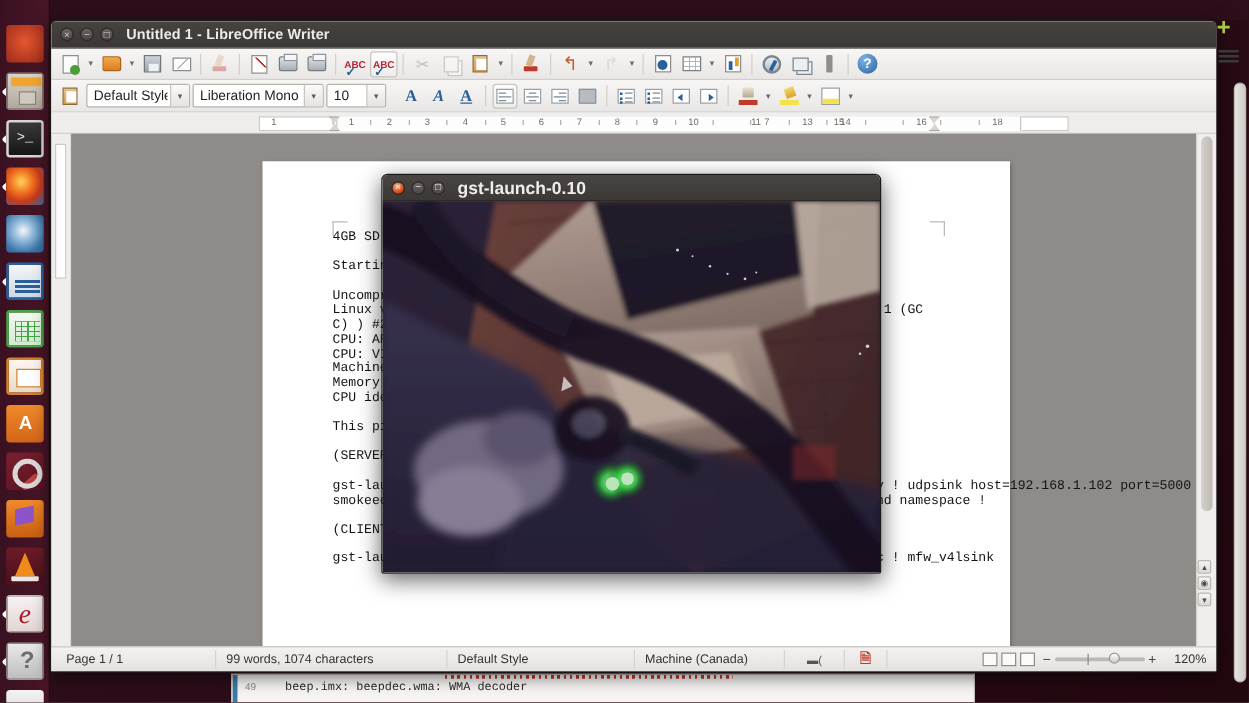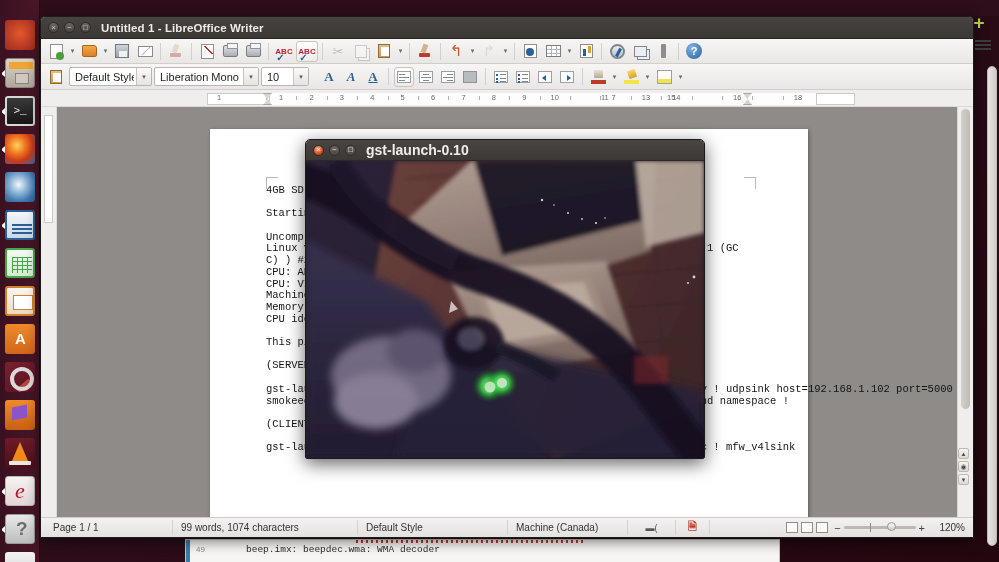--- a/index.html
+++ b/index.html
@@ -428,21 +428,21 @@
     <div class="launcher-item">
       <div class="ic ic-ws"></div>
     </div>
 
   </div>
 
   <div class="rear-win">
     <div class="rear-leftbar"></div>
     <div class="rear-dots"></div>
     <div class="rear-num">49</div>
-    <div class="rear-line" style="left:60px">beep.imx: beepdec.wma: WMA decoder</div>
+    <div class="rear-line" style="left:42px">beep.imx: beepdec.wma: WMA decoder</div>
   </div>
 
   <div class="writer-win">
 
     <div class="titlebar">
       <div class="wbtns">
         <div class="wbtn">
             <span>×</span>
           </div>
         <div class="wbtn">

